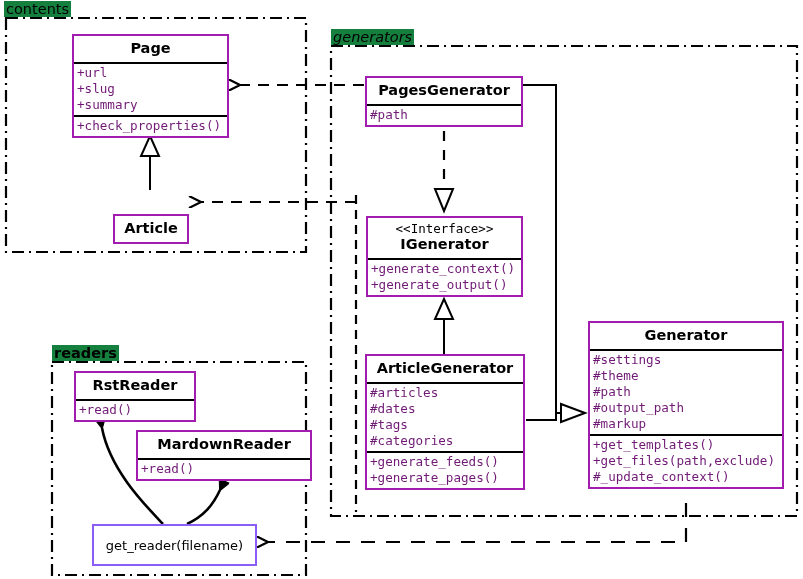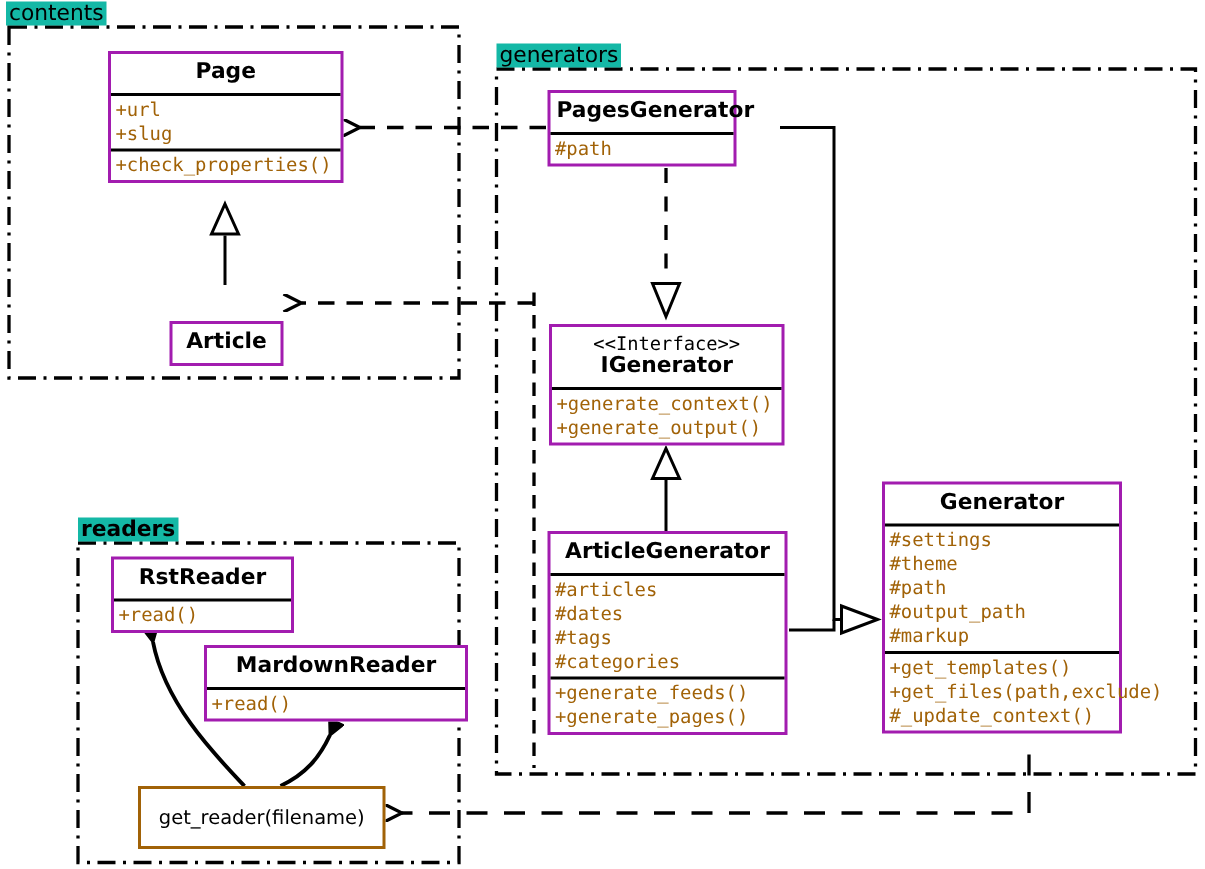--- a/index.html
+++ b/index.html
@@ -23,21 +23,21 @@
     left: 0;
     top: 0;
     width: 803px;
     height: 579px;
     pointer-events: none;
   }
   .package-label {
     position: absolute;
     font-size: 14.5px;
     color: #000;
-    background: #14b8a6;
+    background: #15803d;
     padding: 0 2px;
     white-space: nowrap;
     line-height: 16px;
   }
 
   
   .uml {
     position: absolute;
     box-sizing: border-box;
     border: 2px solid #a21caf;
@@ -68,26 +68,26 @@
     line-height: 0;
   }
   .uml .compartment {
     padding: 1px 2px 2px 3px;
   }
   .uml .row {
     font-family: "DejaVu Sans Mono", monospace;
     font-size: 12.6px;
     line-height: 16px;
     white-space: nowrap;
-    color: #a16207;
+    color: #701a75;
   }
   .plain-box {
     position: absolute;
     box-sizing: border-box;
-    border: 2px solid #a16207;
+    border: 2px solid #8b5cf6;
     background: #ffffff;
     z-index: 5;
     display: flex;
     align-items: center;
     justify-content: center;
   }
   .plain-box .ptext {
     font-size: 13px;
     color: #000;
     white-space: nowrap;
@@ -162,41 +162,42 @@
     <g>
       <path d="M163,524 C145,505 110,470 102,428" fill="none" stroke="#000" stroke-width="2.6" marker-end="url(#solidarrow)"></path>
     </g>
 
     <g>
       <path d="M187,524 C204,516 213,505 220,490" fill="none" stroke="#000" stroke-width="2.6" marker-end="url(#solidarrow)"></path>
     </g>
   </svg>
 
   <div class="package-label" style="left:4px; top:1px;">contents</div>
-  <div class="package-label" style="left:331px; top:29px;">generators</div>
+  <div class="package-label" style="left:331px; top:29px;font-style:italic;">generators</div>
   <div class="package-label" style="left:52px; top:345px;font-weight:bold;">readers</div>
 
   <div class="uml" style="left:72px; top:34px; width:157px;">
     <div class="cname">Page</div>
     <div class="sep"></div>
     <div class="compartment">
       <div class="row">+url</div>
       <div class="row">+slug</div>
+      <div class="row">+summary</div>
     </div>
     <div class="sep"></div>
     <div class="compartment">
       <div class="row">+check_properties()</div>
     </div>
   </div>
 
   <div class="uml" style="left:113px; top:189px; width:76px;margin-top:25px;">
     <div class="cname">Article</div>
   </div>
 
-  <div class="uml" style="left:365px; top:60px; width:126px;">
+  <div class="uml" style="left:365px; top:76px; width:158px;">
     <div class="cname">PagesGenerator</div>
     <div class="sep"></div>
     <div class="compartment">
       <div class="row">#path</div>
     </div>
   </div>
 
   <div class="uml" style="left:365px; top:354px; width:160px;">
     <div class="cname">ArticleGenerator</div>
     <div class="sep"></div>
@@ -216,21 +217,21 @@
   <div class="uml" style="left:366px; top:216px; width:157px;">
     <div class="stereo">&lt;&lt;Interface&gt;&gt;</div>
     <div class="cname" style="padding-top:0;">IGenerator</div>
     <div class="sep"></div>
     <div class="compartment">
       <div class="row">+generate_context()</div>
       <div class="row">+generate_output()</div>
     </div>
   </div>
 
-  <div class="uml" style="left:588px; top:321px; width:160px;">
+  <div class="uml" style="left:588px; top:321px; width:196px;">
     <div class="cname">Generator</div>
     <div class="sep"></div>
     <div class="compartment">
       <div class="row">#settings</div>
       <div class="row">#theme</div>
       <div class="row">#path</div>
       <div class="row">#output_path</div>
       <div class="row">#markup</div>
     </div>
     <div class="sep"></div>

